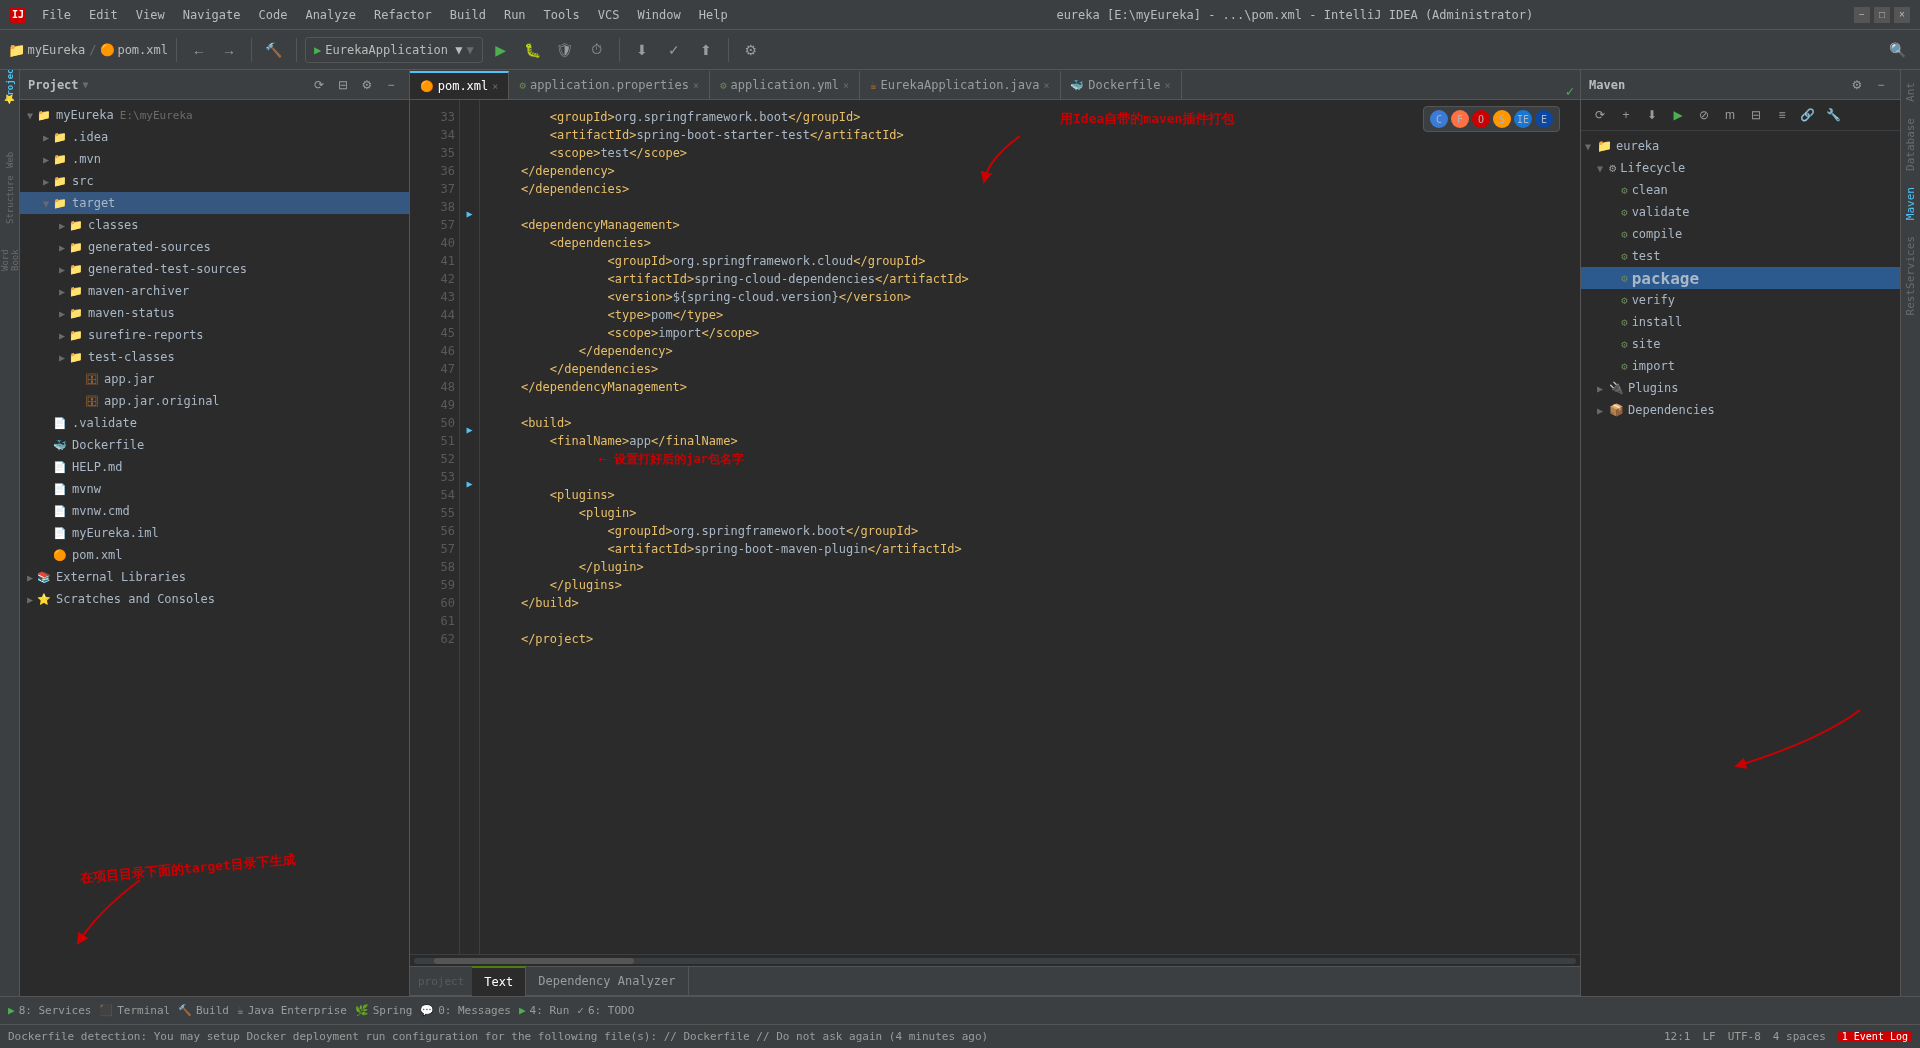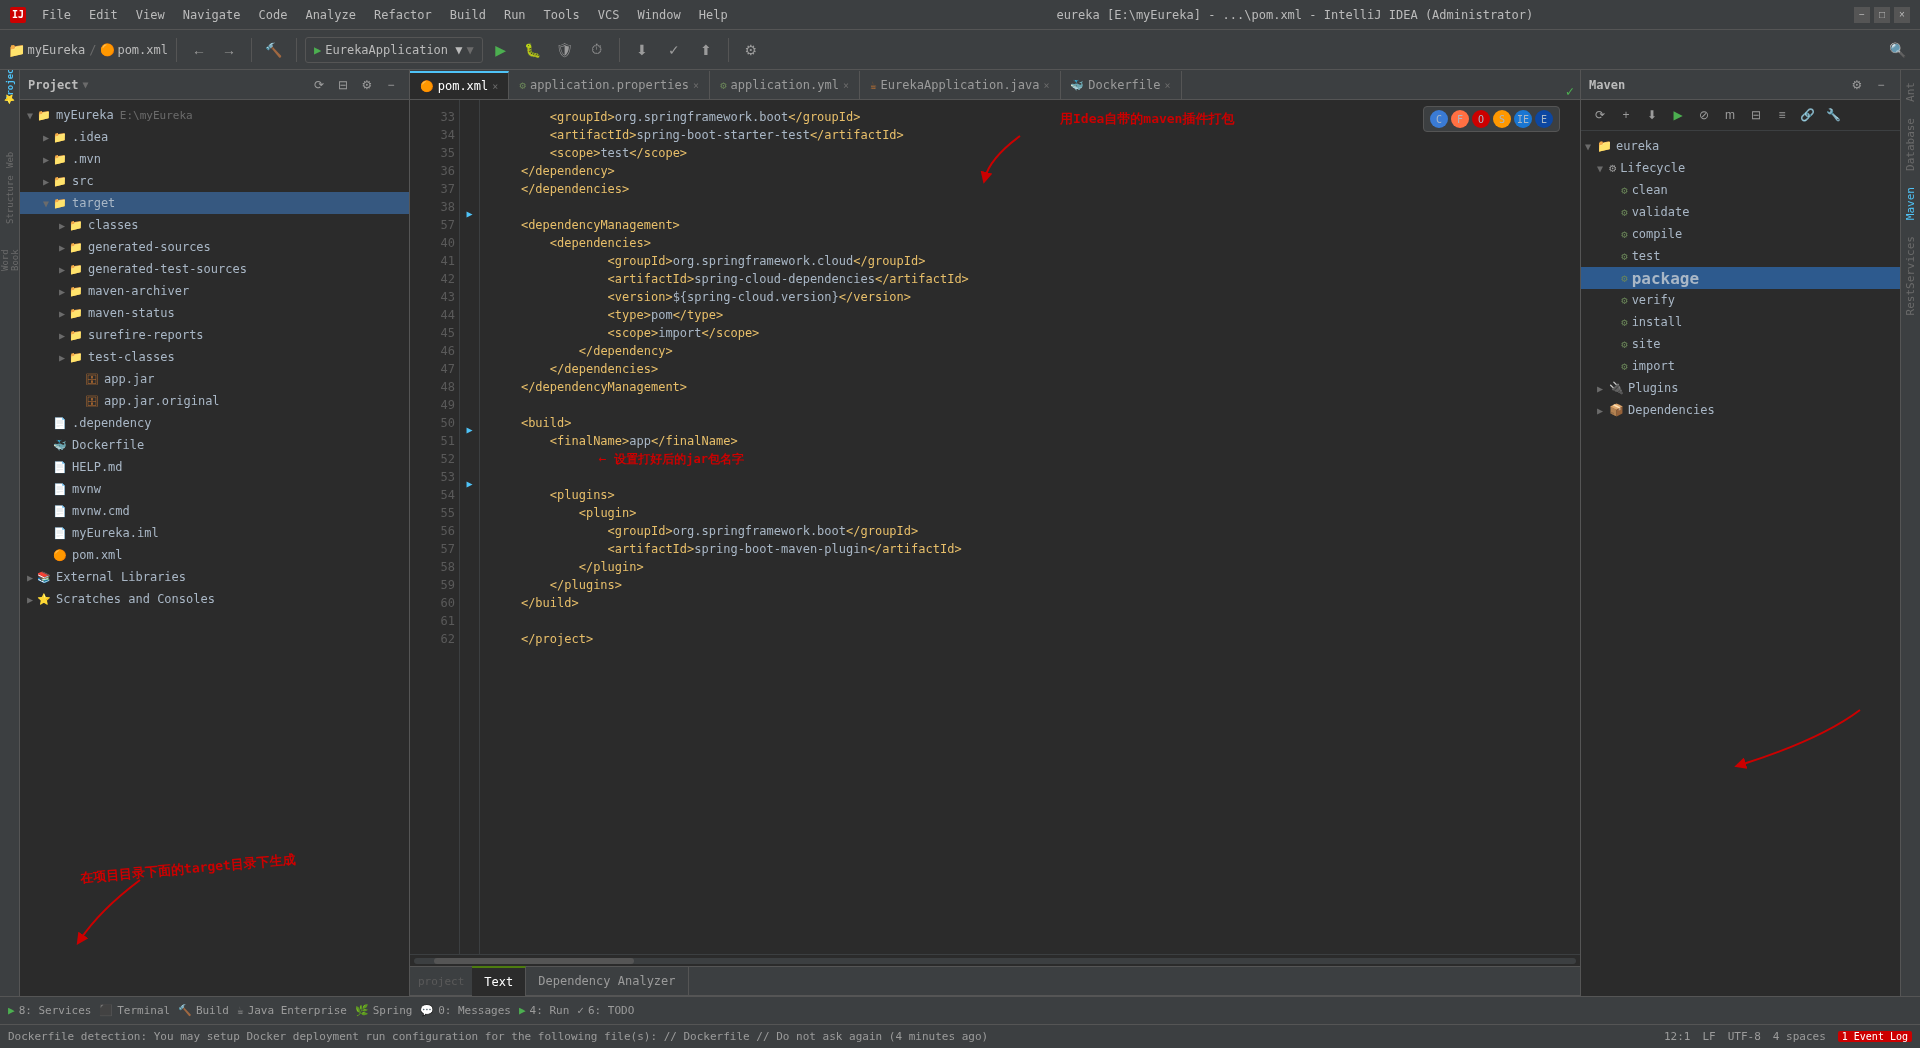--- a/index.html
+++ b/index.html
@@ -283,21 +283,21 @@
         <span class="tree-indent" style="width:48px;"></span>
         <span class="tree-arrow" style="color:transparent;">▶</span>
         <span class="tree-icon" style="color:#cc7832;">🗄</span>
         <span class="tree-label">app.jar.original</span>
       </div>
 
       <div class="tree-item">
         <span class="tree-indent" style="width:16px;"></span>
         <span class="tree-arrow" style="color:transparent;">▶</span>
         <span class="tree-icon" style="color:#9b9b9b;">📄</span>
-        <span class="tree-label">.dependency</span>
+        <span class="tree-label">.validate</span>
       </div>
 
       <div class="tree-item">
         <span class="tree-indent" style="width:16px;"></span>
         <span class="tree-arrow" style="color:transparent;">▶</span>
         <span class="tree-icon" style="color:#4fc3f7;">🐳</span>
         <span class="tree-label">Dockerfile</span>
       </div>
 
       <div class="tree-item">

